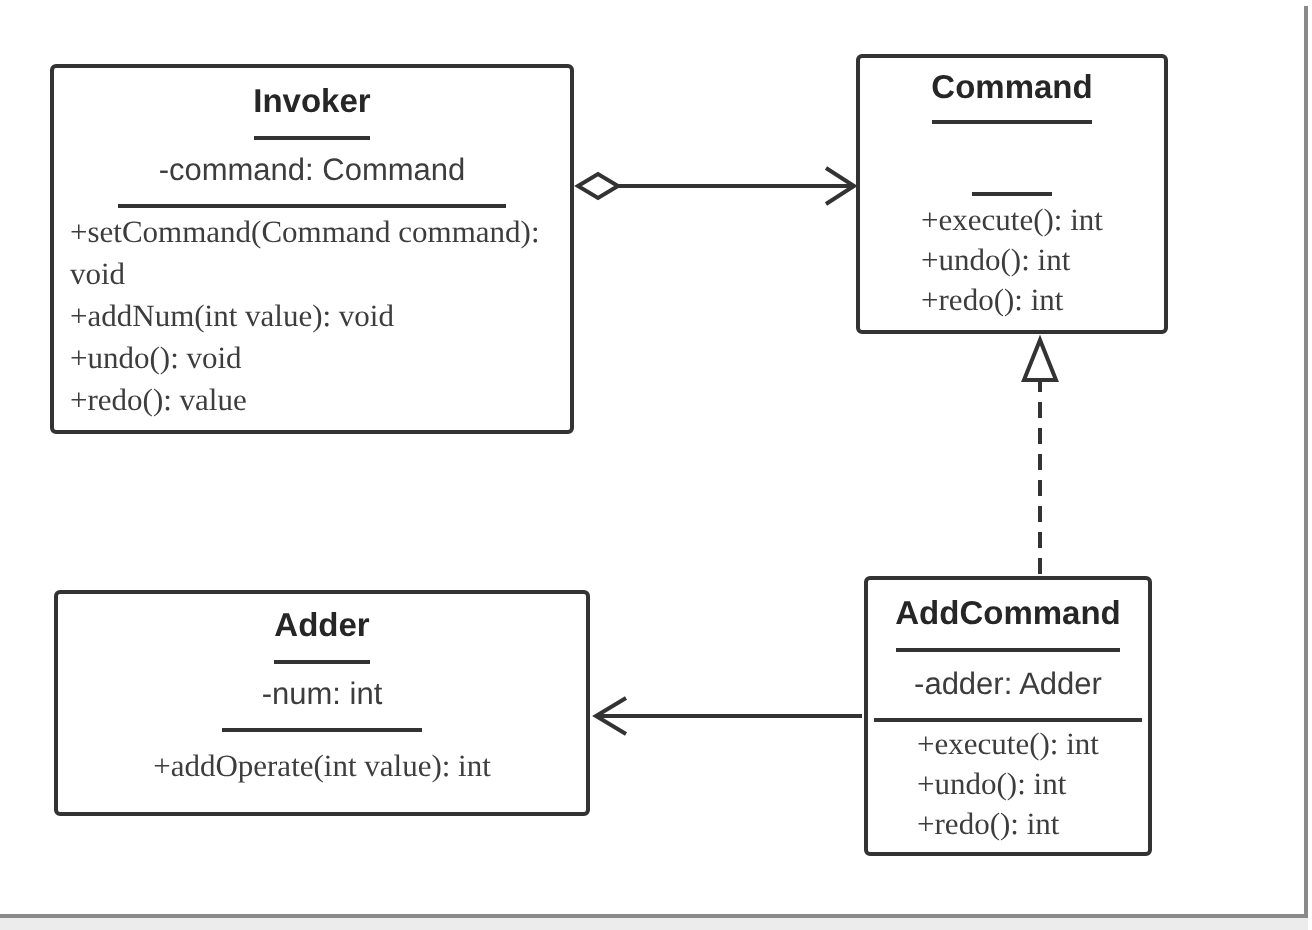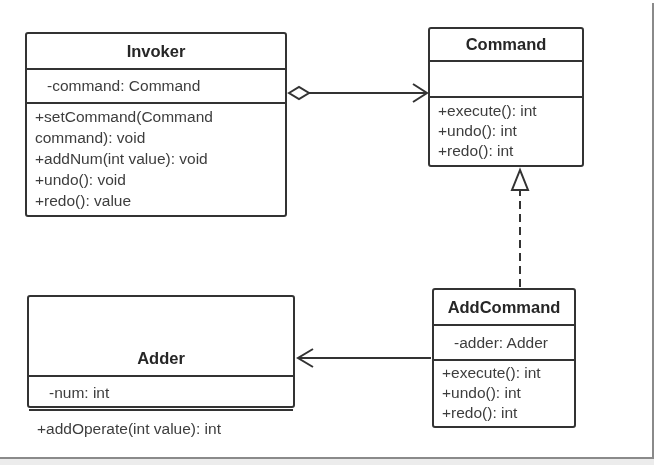--- a/index.html
+++ b/index.html
@@ -16,20 +16,21 @@
   }
   .uml-class {
     position: absolute;
     box-sizing: border-box;
     background: #ffffff;
     border: 2px solid #333333;
     border-radius: 3px;
     display: flex;
     flex-direction: column;
     color: #3d3d3d;
+    align-items: center;
   }
   .uml-title {
     flex: 0 0 auto;
     border-bottom: 2px solid #333333;
     text-align: center;
     font-weight: bold;
     font-size: 16.5px;
     color: #262626;
     display: flex;
     align-items: center;
@@ -41,20 +42,21 @@
     padding: 0 20px;
     font-size: 15.5px;
     display: flex;
     flex-direction: column;
     justify-content: center;
   }
   .uml-methods {
     flex: 1 1 auto;
     padding: 2px 8px 0 8px;
     font-size: 15.5px;
+    font-family: Liberation Serif, serif;
   }
   .member { display: block; }
   .connectors {
     position: absolute;
     left: 0; top: 0;
     width: 656px; height: 465px;
     pointer-events: none;
   }
   .page-edge {
     position: absolute;
@@ -87,21 +89,21 @@
     <div class="uml-title" style="height:31px;">Command</div>
     <div class="uml-attrs" style="height:34px;"></div>
     <div class="uml-methods" style="line-height:20px; padding-top:3px;">
       <span class="member">+execute(): int</span>
       <span class="member">+undo(): int</span>
       <span class="member">+redo(): int</span>
     </div>
   </div>
 
   <div class="uml-class" style="left:27px; top:295px; width:268px; height:113px;">
-    <div class="uml-title" style="height:33px;margin-top:45px;">Adder</div>
+    <div class="uml-title" style="height:33px;">Adder</div>
     <div class="uml-attrs" style="height:32px;">
       <span class="member">-num: int</span>
     </div>
     <div class="uml-methods" style="line-height:32px;">
       <span class="member">+addOperate(int value): int</span>
     </div>
   </div>
 
   <div class="uml-class" style="left:432px; top:288px; width:144px; height:140px;">
     <div class="uml-title" style="height:34px;">AddCommand</div>

